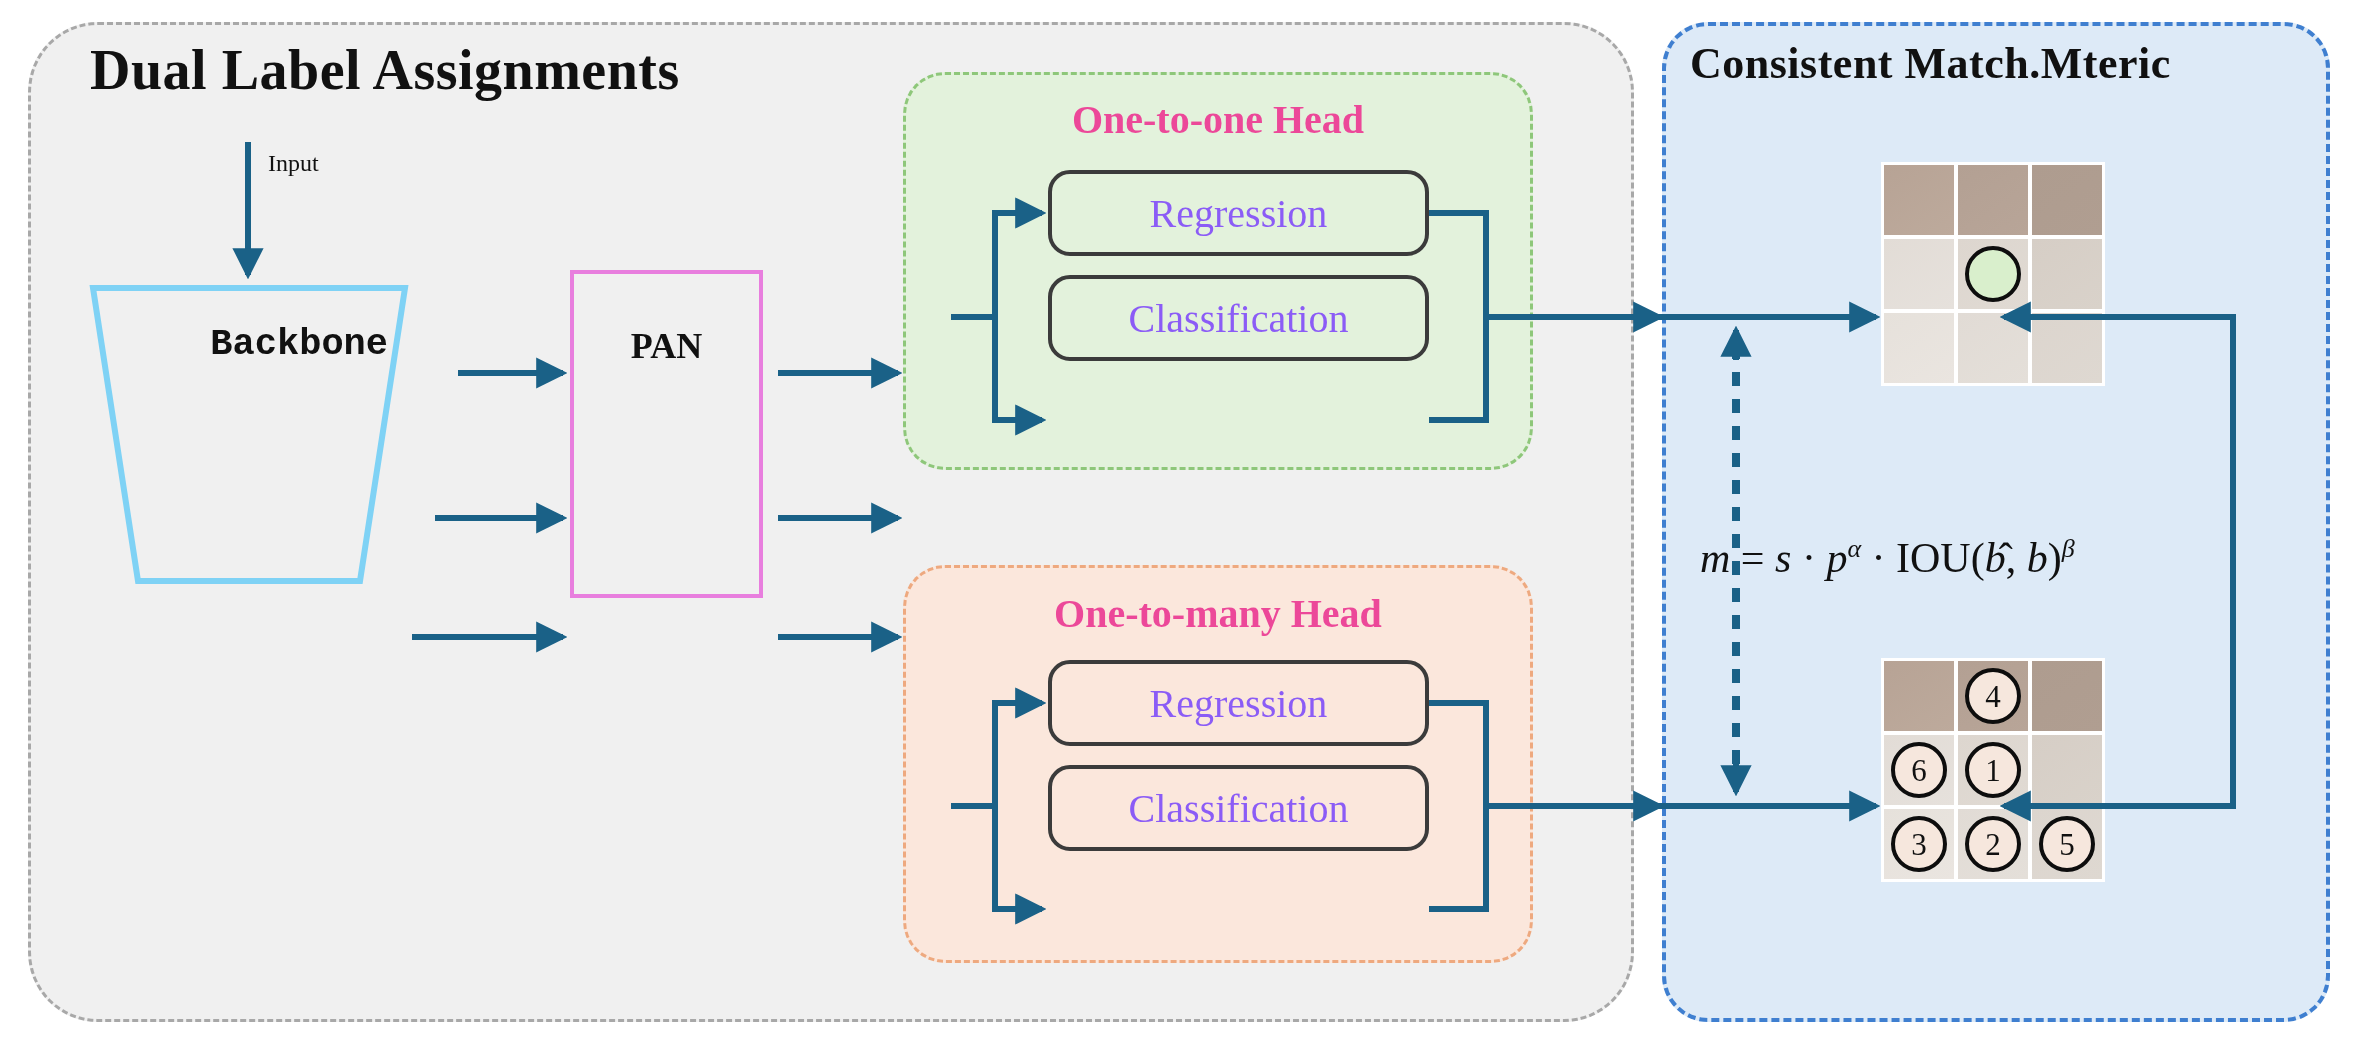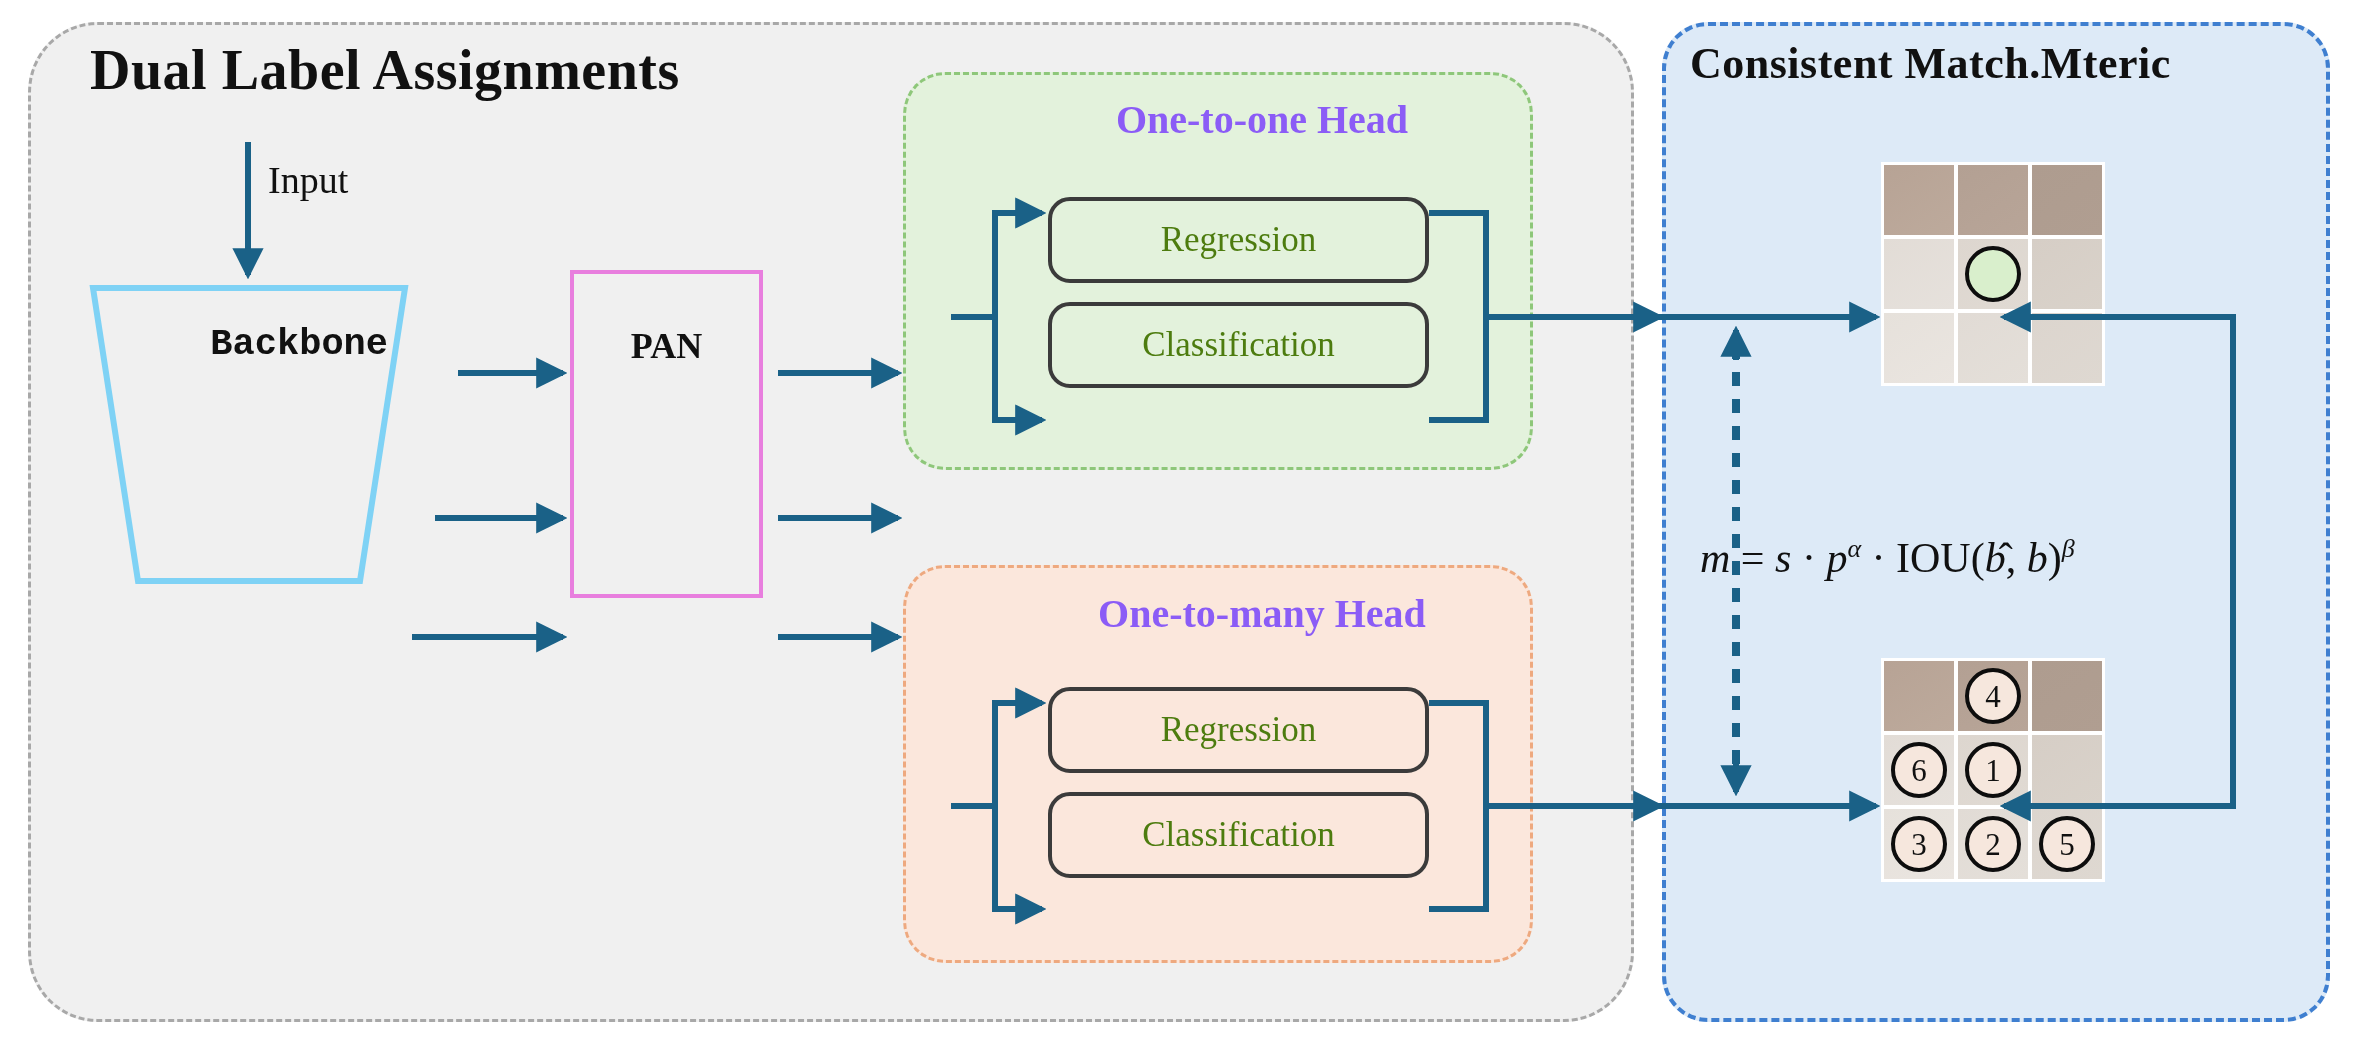--- a/index.html
+++ b/index.html
@@ -47,30 +47,30 @@
   #one2one-head{
     position:absolute;left:903px;top:72px;width:630px;height:398px;
     box-sizing:border-box;background:#e3f2dc;border:3px dashed #8ec77a;border-radius:42px;
   }
   #one2many-head{
     position:absolute;left:903px;top:565px;width:630px;height:398px;
     box-sizing:border-box;background:#fbe7dc;border:3px dashed #eea97f;border-radius:42px;
   }
   .head-title{
     position:absolute;width:630px;text-align:center;font-weight:bold;
-    font-size:40px;color:#8b5cf6;font-family:"Liberation Serif", serif;white-space:nowrap;padding-left:44px;
+    font-size:40px;color:#ec4899;font-family:"Liberation Serif", serif;white-space:nowrap;
   }
   #one2one-title{left:903px;top:96px;}
   #one2many-title{left:903px;top:590px;}
 
   .subbox{
     position:absolute;box-sizing:border-box;
     border:4px solid #3b3b3b;border-radius:22px;
     display:flex;align-items:center;justify-content:center;
-    font-size:35px;color:#4d7c0f;font-family:"Liberation Serif", serif;margin-top:27px;
+    font-size:40px;color:#8b5cf6;font-family:"Liberation Serif", serif;
   }
   .subbox.green{background:#e3f2dc;}
   .subbox.orange{background:#fbe7dc;}
   #o2o-reg{left:1048px;top:170px;width:381px;height:86px;}
   #o2o-cls{left:1048px;top:275px;width:381px;height:86px;}
   #o2m-reg{left:1048px;top:660px;width:381px;height:86px;}
   #o2m-cls{left:1048px;top:765px;width:381px;height:86px;}
 
   
   .grid-wrap{position:absolute;display:grid;grid-template-columns:repeat(3,1fr);
@@ -213,15 +213,15 @@
 
     <g stroke="#1a6187" stroke-width="8" fill="none" stroke-dasharray="14 13">
       <line x1="1736" y1="345" x2="1736" y2="778"></line>
     </g>
     <g stroke="#1a6187" stroke-width="6" fill="none">
       <line x1="1736" y1="360" x2="1736" y2="330" marker-end="url(#ah)"></line>
       <line x1="1736" y1="762" x2="1736" y2="792" marker-end="url(#ah)"></line>
     </g>
   </svg>
 
-  <div style="position:absolute;left:268px;top:158px;font-size:38px;color:#111;font-family:'Liberation Serif',serif;">Input</div>
+  <div style="position:absolute;left:268px;top:150px;font-size:24px;color:#111;font-family:'Liberation Serif',serif;">Input</div>
 
 </div>
 
 </body></html>

